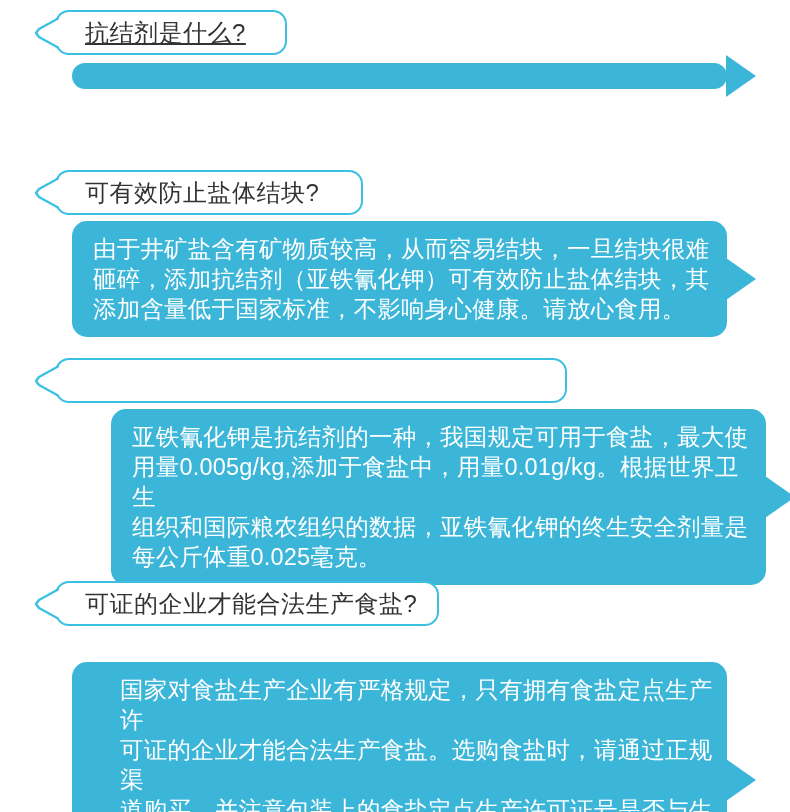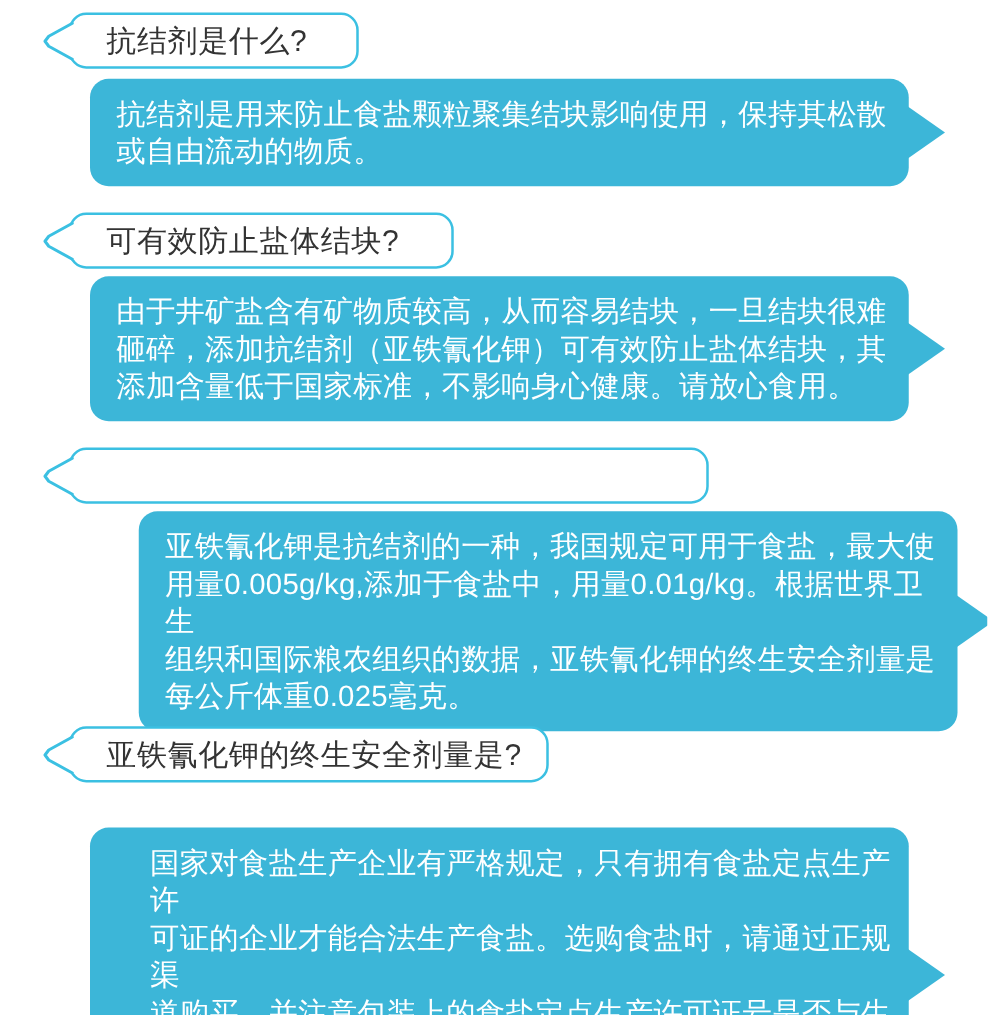--- a/index.html
+++ b/index.html
@@ -34,21 +34,21 @@
     color: var(--q-text);
     letter-spacing: 0.5px;
   }
   .q-tail {
     position: absolute;
     left: -24px;
     top: 50%;
     transform: translateY(-50%);
     color: var(--q-border);
   }
-  #q1 { top: 10px;  width: 232px; }
+  #q1 { top: 10px;  width: 232px; text-decoration: underline; }
   #q2 { top: 170px; width: 308px; }
   #q3 { top: 358px; width: 512px; }
   #q4 { top: 581px; width: 384px; }
   
   .a-bubble {
     position: absolute;
     left: 72px;
     width: 655px;
     background: var(--accent);
     border-radius: 15px;
@@ -80,22 +80,20 @@
 
 <div class="canvas">
 
   <div class="q-bubble" id="q1">
     <svg class="q-tail" width="26" height="34" viewBox="0 0 26 34">
       <path d="M26 2 L6 13 L3 17 L6 21 L26 32" fill="#ffffff" stroke="currentColor" stroke-width="2.4" stroke-linejoin="round"></path>
     </svg>
     <span>抗结剂是什么?</span>
   </div>
   <div class="a-bubble" id="a1">
-    <div class="a-text">抗结剂是用来防止食盐颗粒聚集结块影响使用，保持其松散
-或自由流动的物质。</div>
     <span class="a-tail"></span>
   </div>
 
   <div class="q-bubble" id="q2">
     <svg class="q-tail" width="26" height="34" viewBox="0 0 26 34">
       <path d="M26 2 L6 13 L3 17 L6 21 L26 32" fill="#ffffff" stroke="currentColor" stroke-width="2.4" stroke-linejoin="round"></path>
     </svg>
     <span>可有效防止盐体结块?</span>
   </div>
   <div class="a-bubble" id="a2">
@@ -115,21 +113,21 @@
 用量0.005g/kg,添加于食盐中，用量0.01g/kg。根据世界卫生
 组织和国际粮农组织的数据，亚铁氰化钾的终生安全剂量是
 每公斤体重0.025毫克。</div>
     <span class="a-tail"></span>
   </div>
 
   <div class="q-bubble" id="q4">
     <svg class="q-tail" width="26" height="34" viewBox="0 0 26 34">
       <path d="M26 2 L6 13 L3 17 L6 21 L26 32" fill="#ffffff" stroke="currentColor" stroke-width="2.4" stroke-linejoin="round"></path>
     </svg>
-    <span>亚铁氰化钾的终生安全剂量是?</span>
+    <span>可证的企业才能合法生产食盐?</span>
   </div>
   <div class="a-bubble" id="a4">
     <div class="a-text">国家对食盐生产企业有严格规定，只有拥有食盐定点生产许
 可证的企业才能合法生产食盐。选购食盐时，请通过正规渠
 道购买，并注意包装上的食盐定点生产许可证号是否与生产
 企业一致。</div>
     <span class="a-tail"></span>
   </div>
 
 </div>

